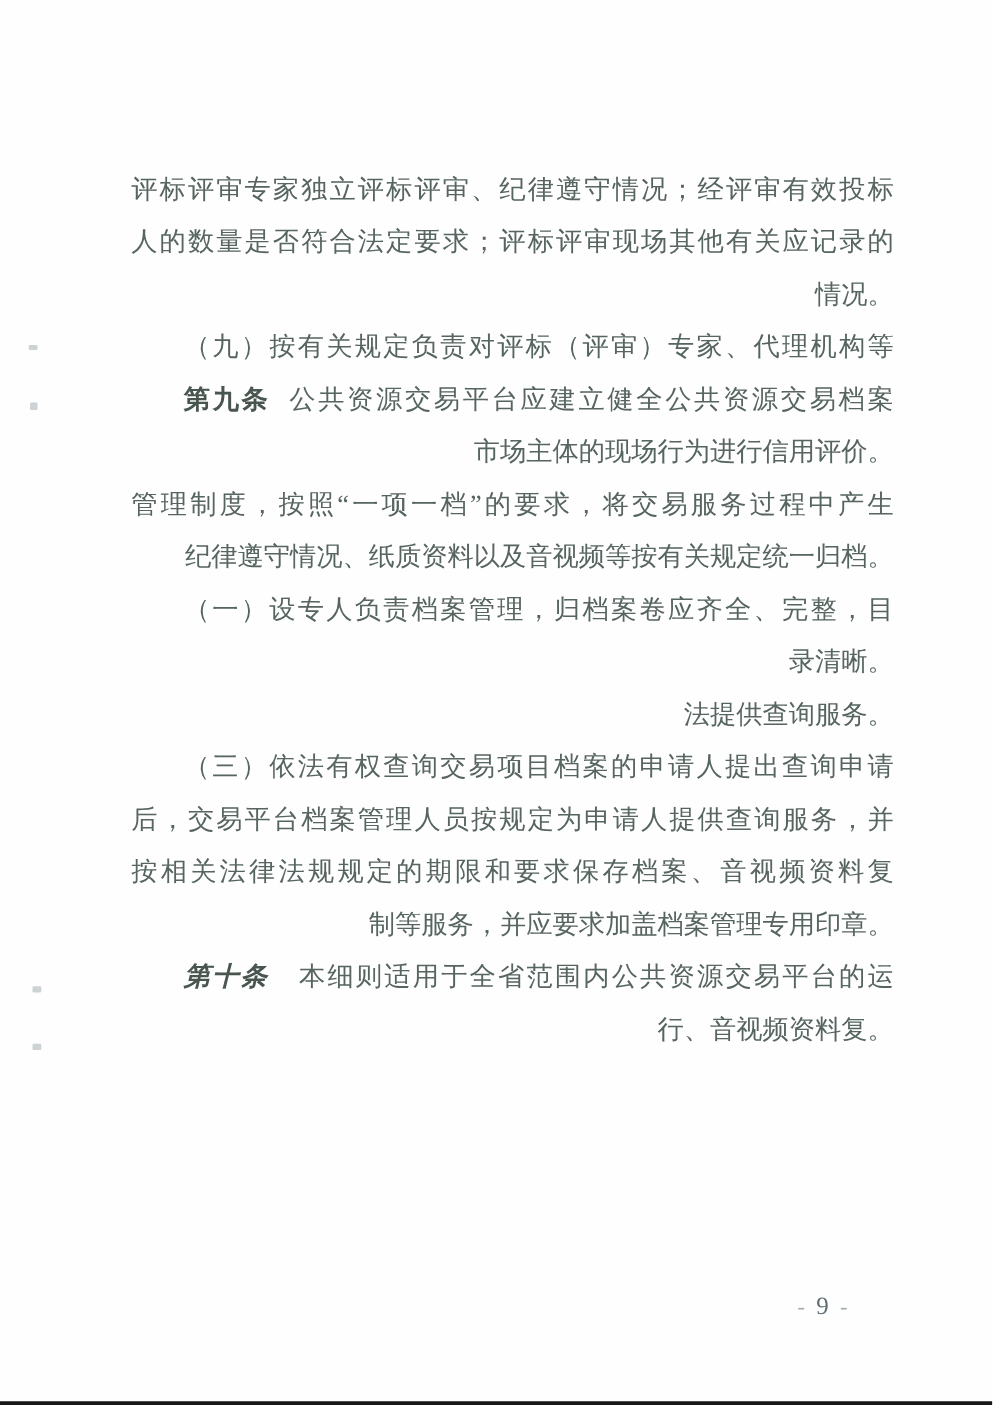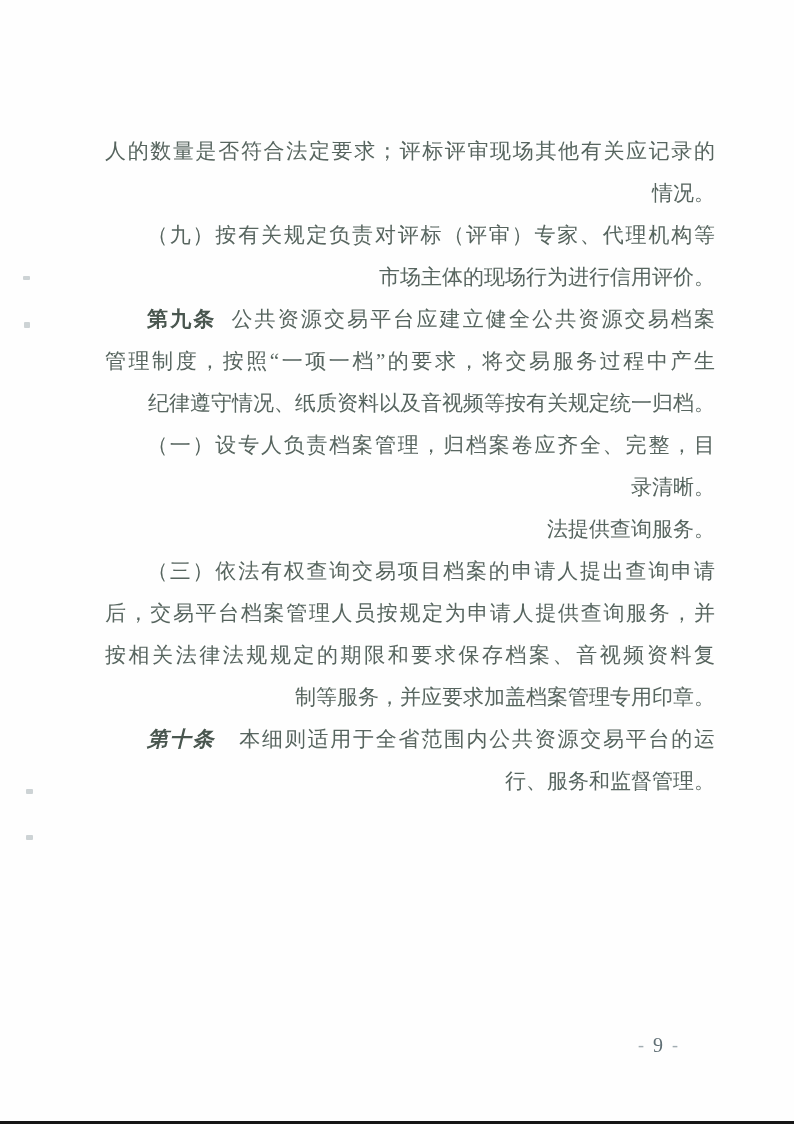--- a/index.html
+++ b/index.html
@@ -83,36 +83,37 @@
 <body>
 
 <div class="page">
 
   <span class="speck" style="left:23px; top:276px; width:7px; height:4px;"></span>
   <span class="speck" style="left:24px; top:322px; width:6px; height:6px;"></span>
   <span class="speck" style="left:26px; top:789px; width:7px; height:5px;"></span>
   <span class="speck" style="left:26px; top:835px; width:7px; height:5px;"></span>
 
   <main class="content">
+    <div class="line fill"><span>评标评审专家独立评标评审、纪律遵守情况；经评审有效投标</span></div>
     <div class="line fill"><span>人的数量是否符合法定要求；评标评审现场其他有关应记录的</span></div>
     <div class="line"><span>情况。</span></div>
     <div class="line indent fill"><span>（九）按有关规定负责对评标（评审）专家、代理机构等</span></div>
+    <div class="line indent fill"><span class="lead">第九条</span><span>公共资源交易平台应建立健全公共资源交易档案</span></div>
     <div class="line"><span>市场主体的现场行为进行信用评价。</span></div>
-    <div class="line indent fill"><span class="lead">第九条</span><span>公共资源交易平台应建立健全公共资源交易档案</span></div>
     <div class="line fill"><span>管理制度，按照“一项一档”的要求，将交易服务过程中产生</span></div>
     <div class="line"><span>纪律遵守情况、纸质资料以及音视频等按有关规定统一归档。</span></div>
     <div class="line indent fill"><span>（一）设专人负责档案管理，归档案卷应齐全、完整，目</span></div>
     <div class="line"><span>录清晰。</span></div>
     <div class="line"><span>法提供查询服务。</span></div>
     <div class="line indent fill"><span>（三）依法有权查询交易项目档案的申请人提出查询申请</span></div>
     <div class="line fill"><span>后，交易平台档案管理人员按规定为申请人提供查询服务，并</span></div>
     <div class="line fill"><span>按相关法律法规规定的期限和要求保存档案、音视频资料复</span></div>
     <div class="line"><span>制等服务，并应要求加盖档案管理专用印章。</span></div>
     <div class="line indent fill"><span class="lead wide">第十条</span><span>本细则适用于全省范围内公共资源交易平台的运</span></div>
-    <div class="line"><span>行、服务和监督管理。</span></div>
+    <div class="line"><span>行、音视频资料复。</span></div>
   </main>
 
   <div class="footer">
     <span class="dash">-</span>
     <span class="num">9</span>
     <span class="dash">-</span>
   </div>
 
   <div class="scan-edge"></div>
 

